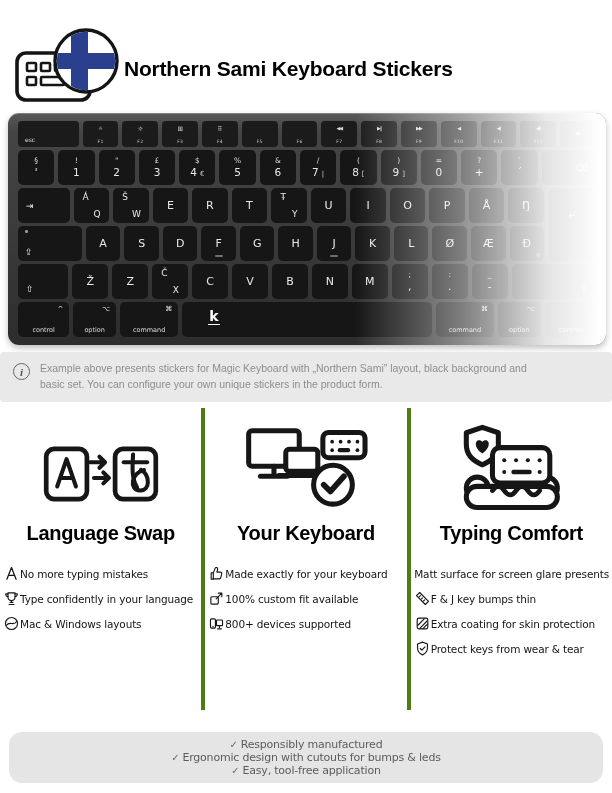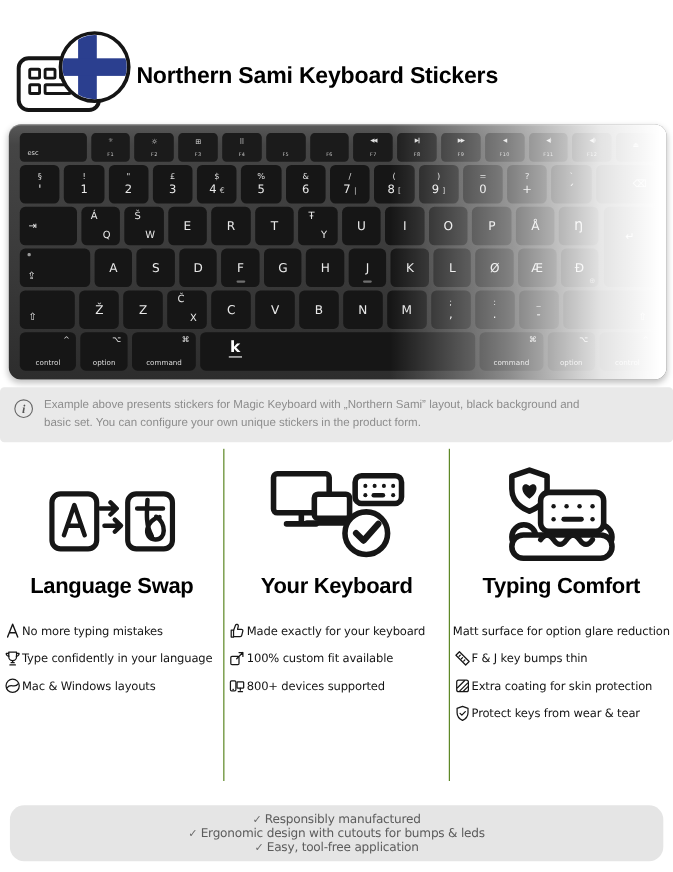--- a/index.html
+++ b/index.html
@@ -58,21 +58,21 @@
   
   .note{position:relative;margin-top:7px;background:#e9e9e9;border-radius:4px;
         padding:9px 44px 9px 40px;min-height:30px;box-sizing:border-box;}
   .noteicon{position:absolute;left:13px;top:11px;width:15px;height:15px;border:1.4px solid #666;
         border-radius:50%;display:flex;align-items:center;justify-content:center;
         font-family:"Liberation Serif",serif;font-style:italic;font-size:11px;color:#555;font-weight:700;}
   .notetext{margin:0;font-size:10.5px;line-height:1.5;color:#8d8d8d;max-width:508px;}
   
   .cols{display:flex;margin-top:6px;height:302px;justify-content:flex-end;}
   .col{flex:1 1 0;padding:0 3px;text-align:center;min-width:0;}
-  .col + .col{border-left:1px solid #4d7c0f;}
+  .col + .col{border-left:4px solid #4d7c0f;}
   .colicon{height:98px;display:flex;align-items:flex-end;justify-content:center;margin-top:4px;}
   .coltitle{margin:12px 0 20px;font-size:20px;font-weight:700;letter-spacing:-0.3px;color:#000;}
   .feat{margin-bottom:8px;display:flex;flex-direction:row;align-items:center;}
   .fi{width:17px;height:17px;display:block;}
   .ftext{font-size:10.5px;letter-spacing:-0.15px;margin-top:1px;color:#141414;
          font-family:"DejaVu Sans",sans-serif;white-space:nowrap;}
   
   .footer{margin:22px 9px 0;background:#e5e5e5;border-radius:13px;padding:6px 15px;
           display:flex;justify-content:space-between;align-items:center;flex-direction:column;}
   .fitem{font-size:11px;color:#5c5c5c;font-family:"DejaVu Sans",sans-serif;letter-spacing:-0.2px;white-space:nowrap;}
@@ -501,21 +501,21 @@
           <path class="ln" stroke-width="2.6" d="M38.5 28.5 h9.5"></path>
           <path class="ln" stroke-width="2.8" d="M26 39.5 q3.5 -5 7 0 q3.5 5 7 0 q3.5 -5 7 0 q3.5 5 7 0" fill="#fff"></path>
         </svg>
       </div>
       <h2 class="coltitle">Typing Comfort</h2>
       <div class="feats">
           <div class="feat">
             <svg class="fi">
               <use href="#i-glare"></use>
             </svg>
-            <div class="ftext">Matt surface for option glare reduction</div>
+            <div class="ftext">Matt surface for screen glare presents</div>
           </div>
           <div class="feat">
             <svg class="fi">
               <use href="#i-ruler"></use>
             </svg>
             <div class="ftext">F &amp; J key bumps thin</div>
           </div>
           <div class="feat">
             <svg class="fi">
               <use href="#i-coating"></use>

